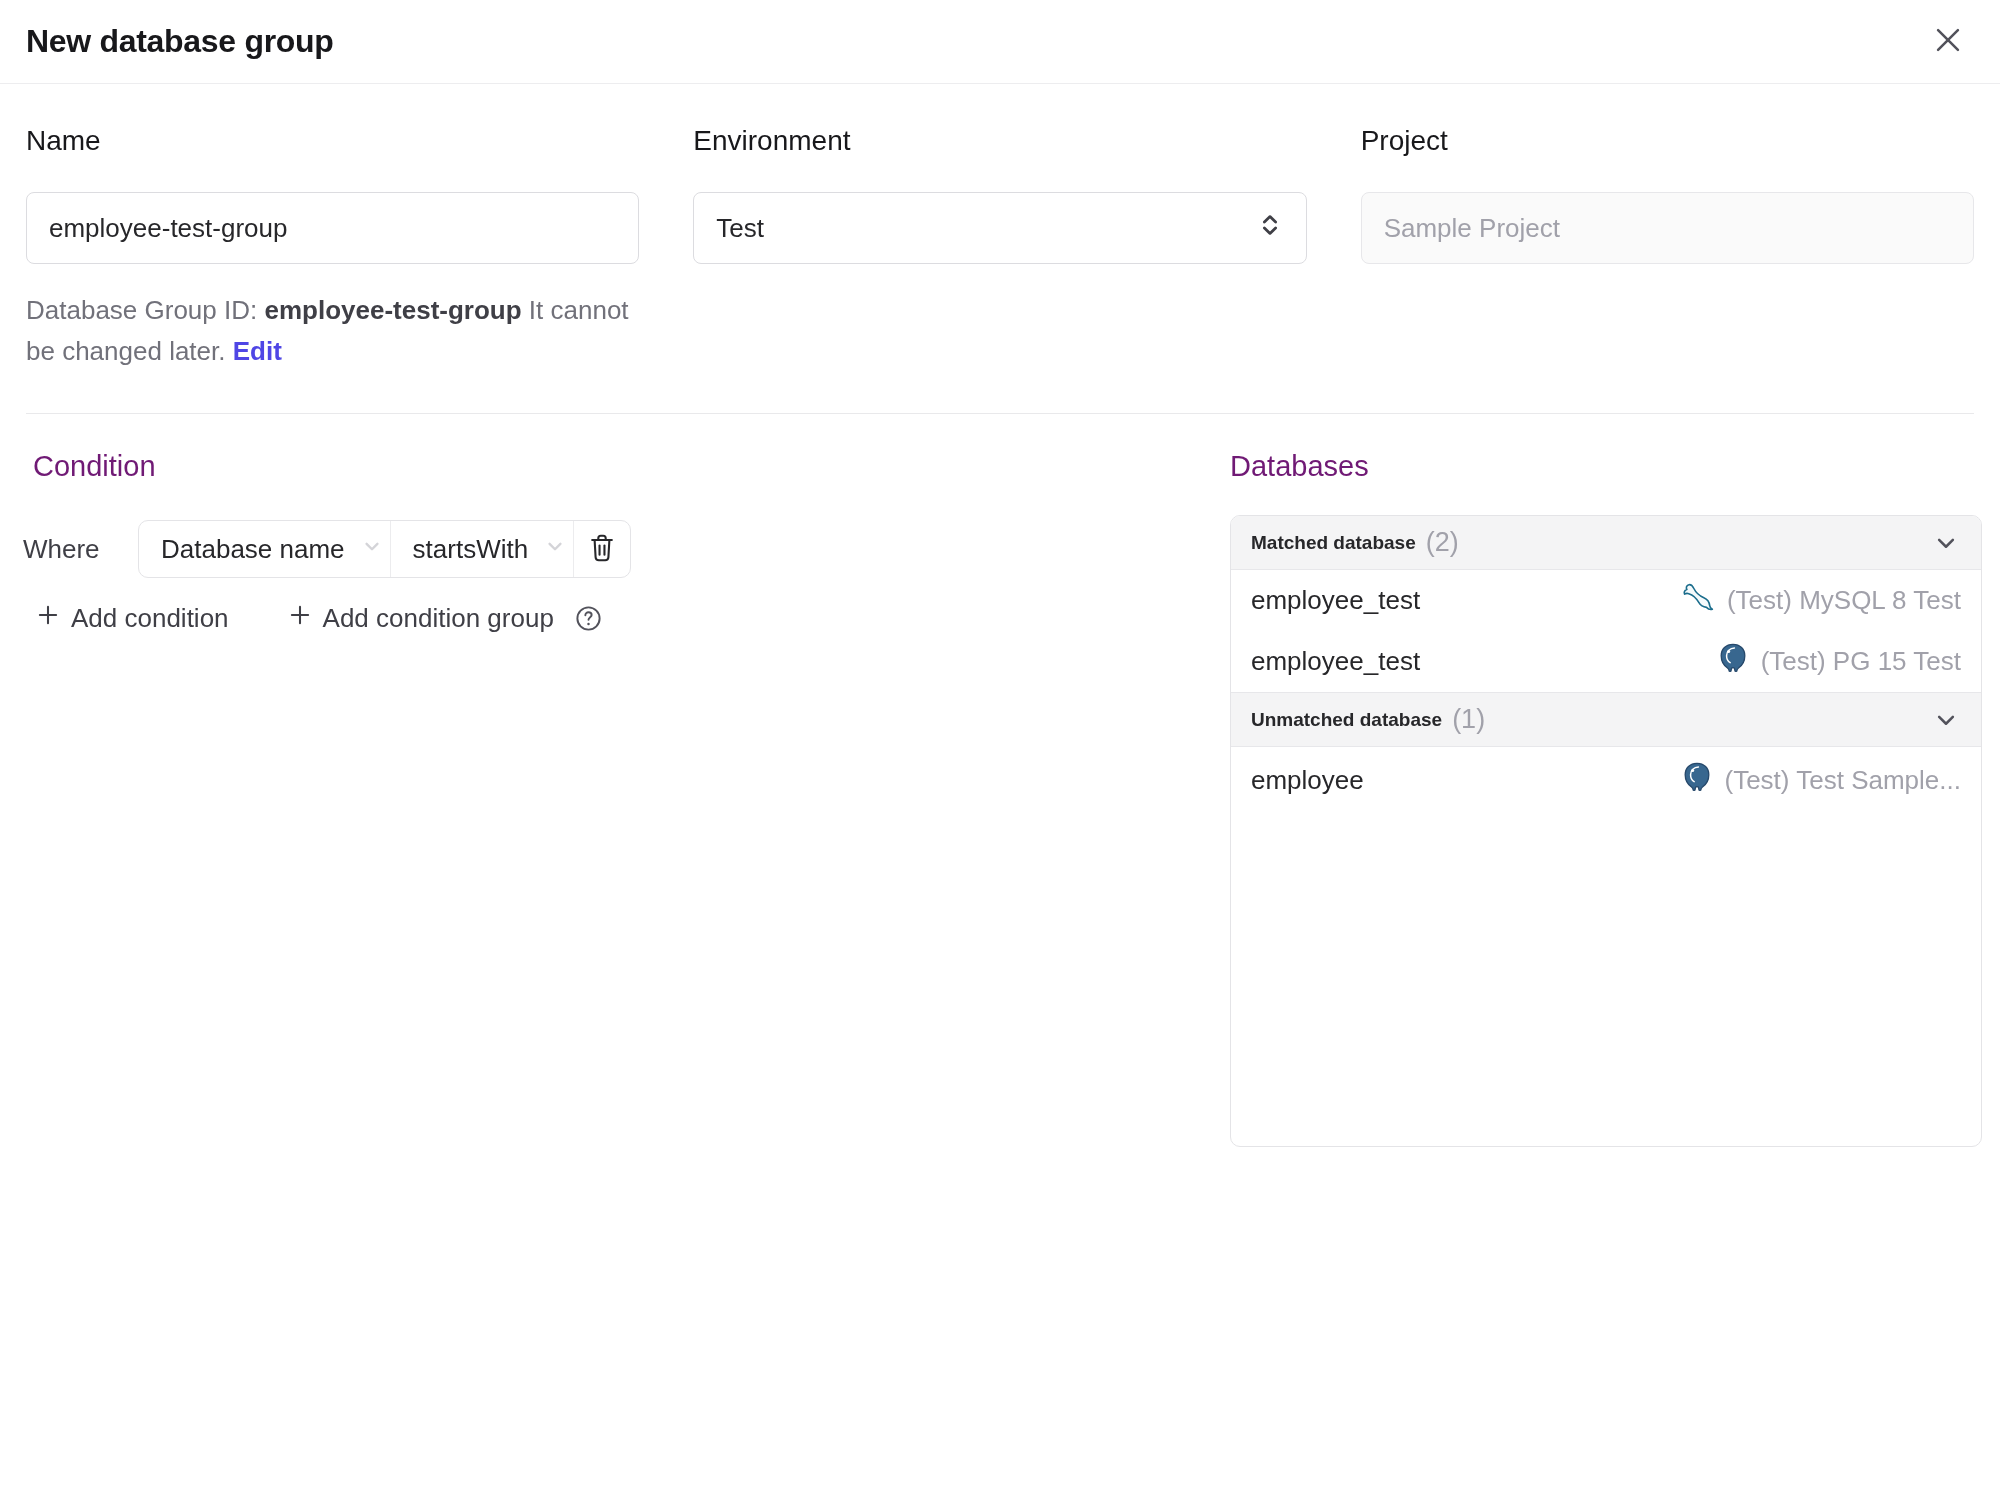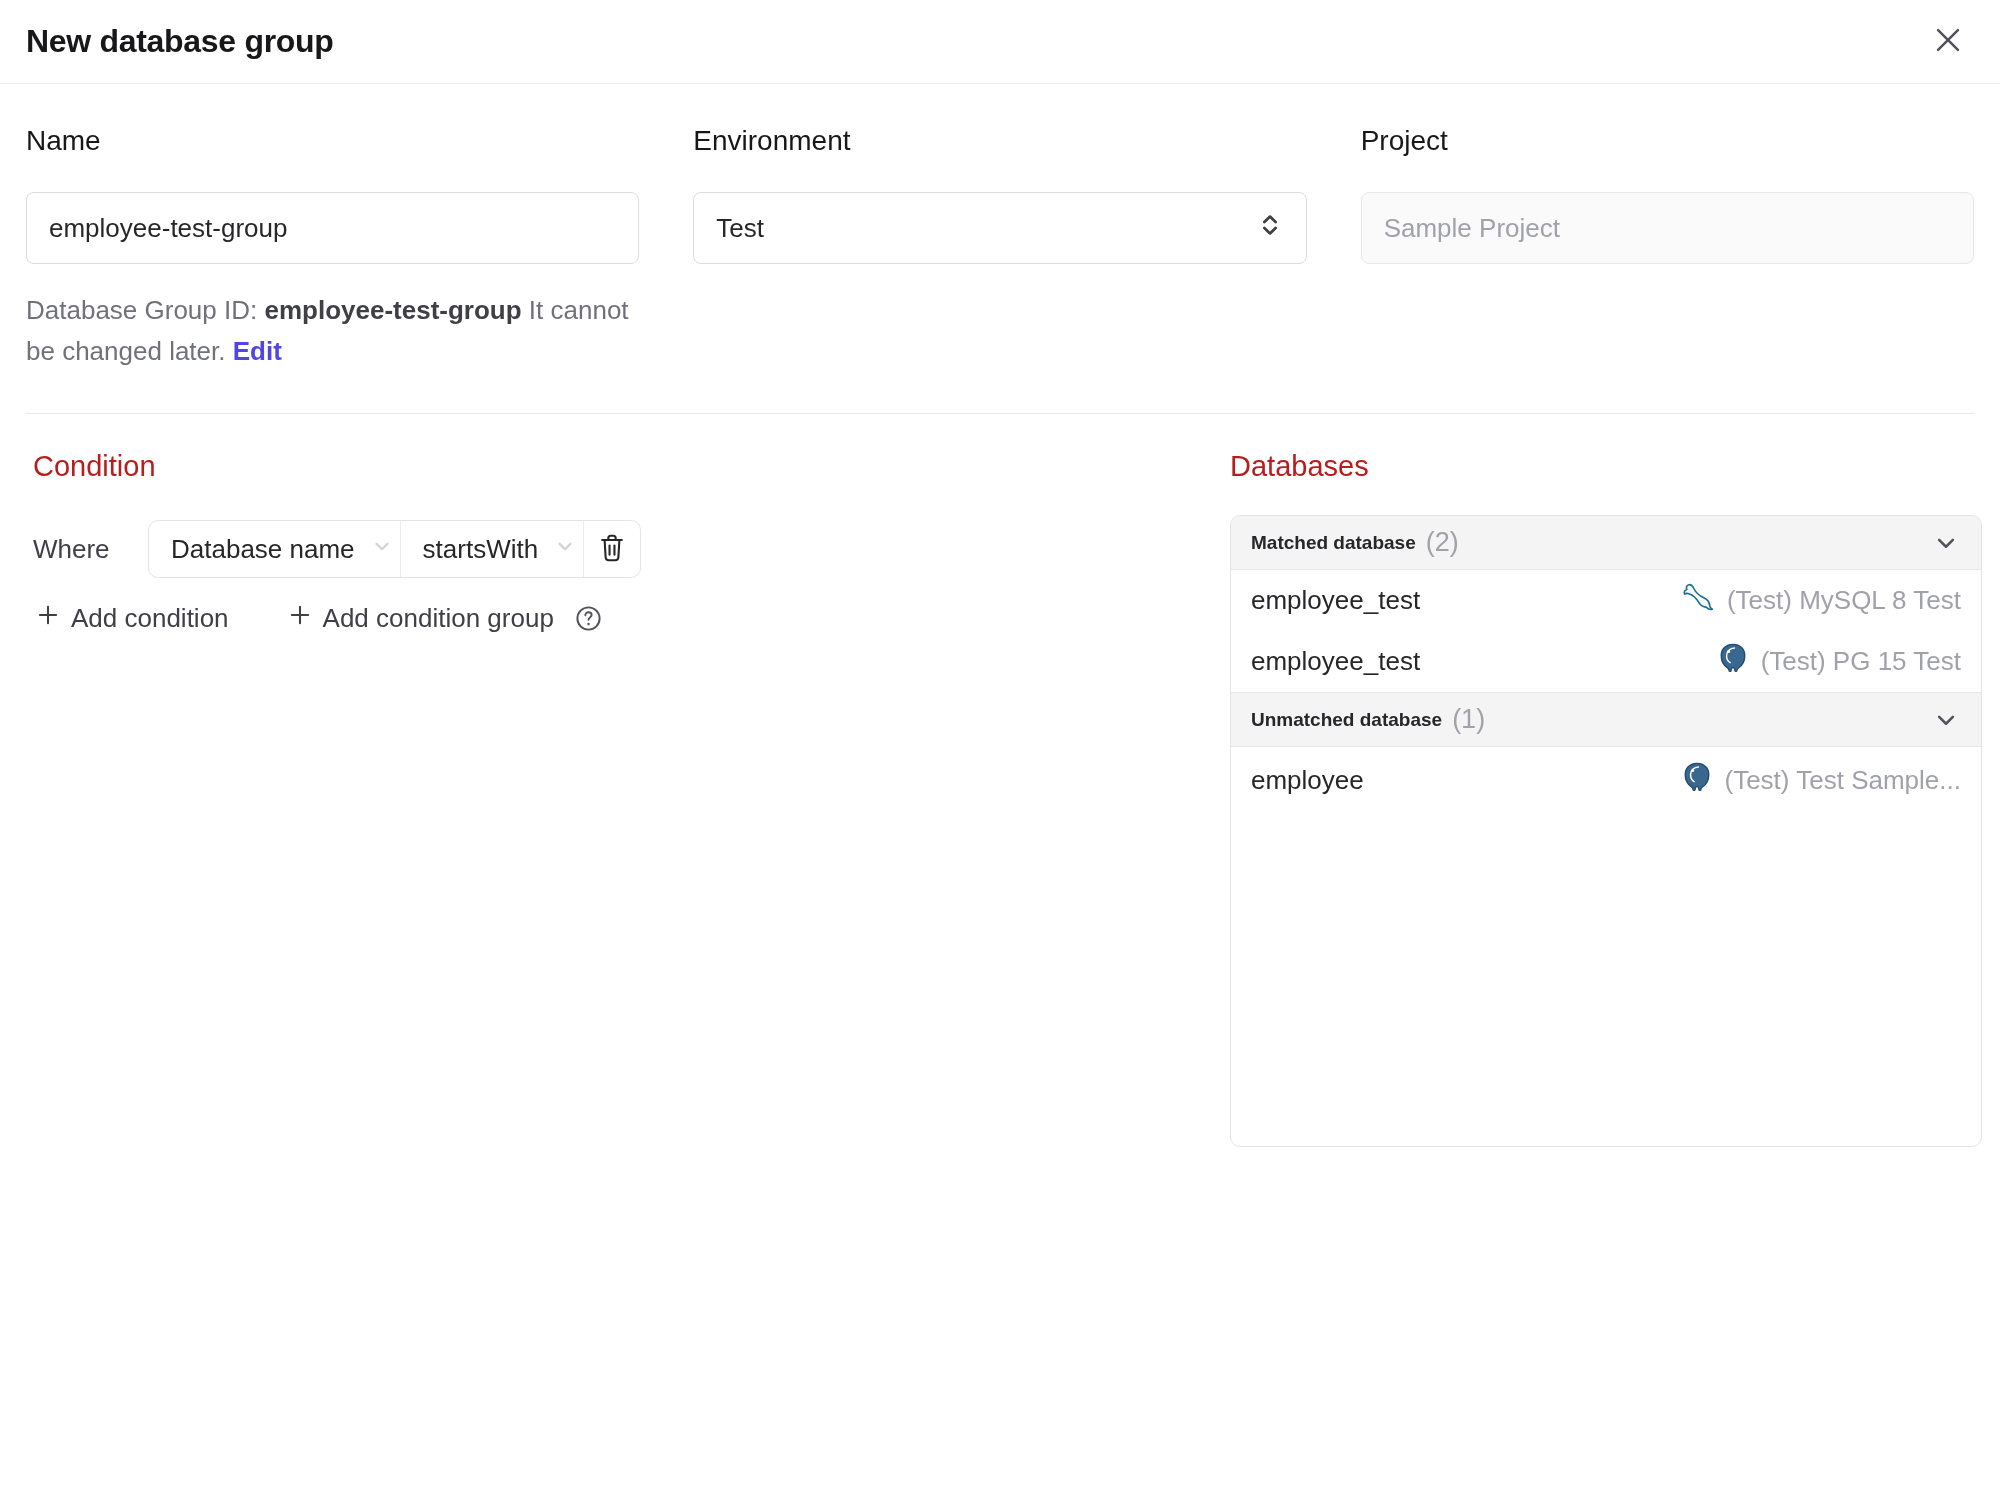--- a/index.html
+++ b/index.html
@@ -23,25 +23,25 @@
   input.tb{outline:none;}
   .selectbox{display:flex;align-items:center;justify-content:space-between;cursor:pointer;text-align:left;}
   .tb.disabled{background:#fafafa;border-color:#e7e7ea;color:#a1a1aa;}
   
   .hint{position:absolute;top:290px;left:26px;width:620px;font-size:26px;line-height:41px;color:#71717a;}
   .hint .gid{font-weight:700;color:#3f3f46;}
   .hint .edit{color:#4f46e5;font-weight:600;cursor:pointer;}
   
   .div2{position:absolute;top:413px;left:26px;right:26px;height:1px;background:#e9e9eb;}
   
-  .sec-h{position:absolute;top:450px;font-size:29px;font-weight:500;color:#b91c1c;}
+  .sec-h{position:absolute;top:450px;font-size:29px;font-weight:500;color:#701a75;}
   .sec-h.cond{left:33px;}
   .sec-h.dbs{left:1230px;}
   
-  .cond-row{position:absolute;left:33px;top:520px;height:58px;display:flex;align-items:stretch;}
+  .cond-row{position:absolute;left:23px;top:520px;height:58px;display:flex;align-items:stretch;}
   .where{width:115px;display:flex;align-items:center;font-size:26px;color:#3f3f46;}
   .cgroup{display:flex;align-items:stretch;border:1px solid #e4e4e7;border-radius:10px;background:#fff;box-sizing:border-box;}
   .seg{display:flex;align-items:center;gap:14px;padding:0 5px 0 22px;font-size:26px;color:#27272a;
        background:none;border:none;border-right:1px solid #ececee;cursor:pointer;
        font-family:"Liberation Sans","DejaVu Sans",sans-serif;}
   .seg .segtxt{white-space:nowrap;}
   .valbox{display:flex;align-items:center;width:318px;box-sizing:border-box;margin:-1px 0 -1px -1px;
        border:3px solid #3d3590;border-radius:6px;background:#fff;padding:0 18px;font-size:26px;color:#27272a;}
   .misspell{text-decoration-line:underline;text-decoration-style:dotted;text-decoration-color:#e8685c;
        text-decoration-thickness:3.5px;text-underline-offset:9px;white-space:nowrap;}

